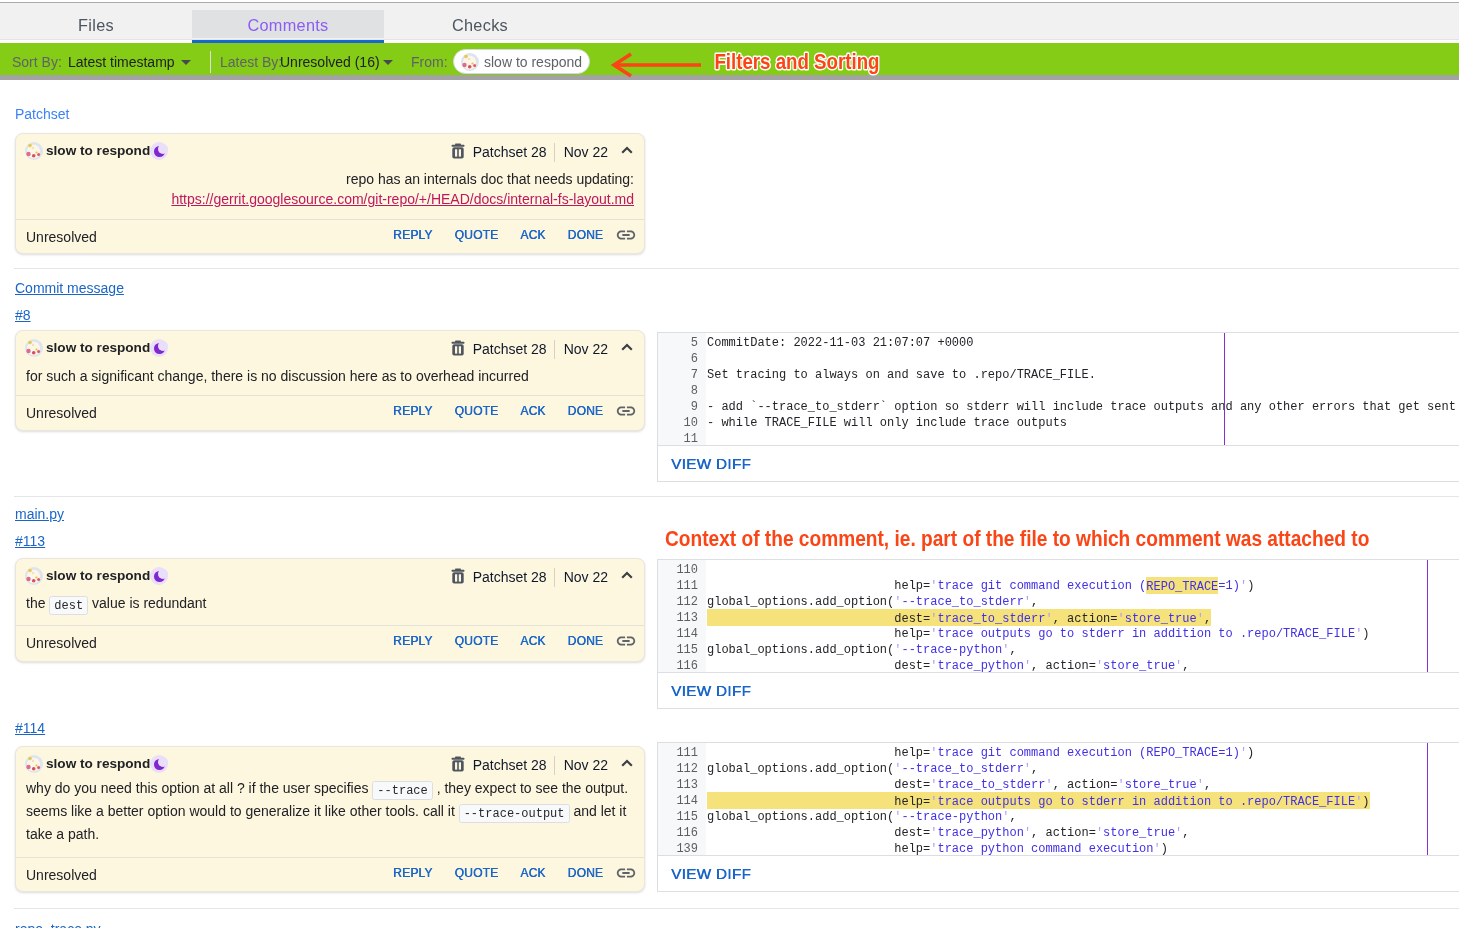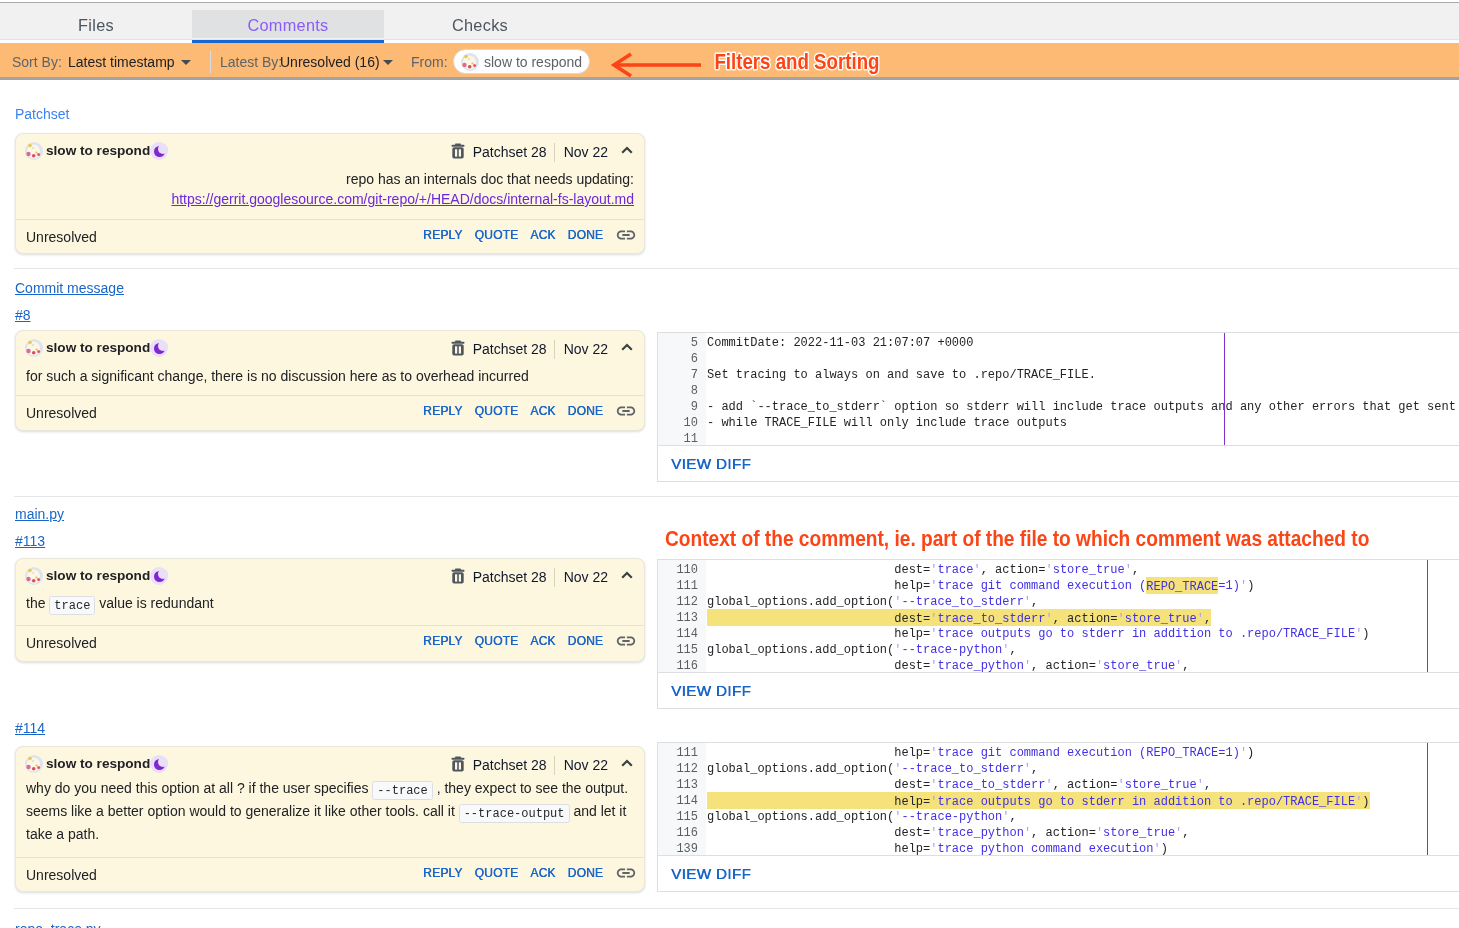--- a/index.html
+++ b/index.html
@@ -10,21 +10,21 @@
   
   .topline { position:absolute; left:0; top:2px; width:100%; height:1px; background:#ababab; }
   .tabbar { position:absolute; left:0; top:3px; width:100%; height:37px; background:#f1f1f2; border-bottom:1px solid #e4e4e5; }
   .tab { position:absolute; top:0; width:192px; height:37px; line-height:44px; text-align:center;
          font-size:16.3px; color:#4d565f; letter-spacing:.3px; }
   .tab.active { color:#8b5cf6; }
   .tabhl { position:absolute; left:192px; top:7px; width:192px; height:28px; background:#e0e1e2; }
   .tabul { position:absolute; left:192px; top:40px; width:192px; height:3px; background:#1766d1; }
 
   
-  .filters { position:absolute; left:0; top:43px; width:100%; height:37px; background:#fdba74; border-bottom:3px solid #a3a3a3; }
+  .filters { position:absolute; left:0; top:43px; width:100%; height:37px; background:#84cc16; border-bottom:5px solid #a3a3a3; }
   .filters .it { position:absolute; font-size:14px; white-space:nowrap; }
   .lbl { color:#5f6368; }
   .caret { position:absolute; width:0; height:0; border-left:5px solid transparent; border-right:5px solid transparent; border-top:5px solid #464a4e; }
   .vsep { position:absolute; width:1px; background:#dadce0; }
   .chip { position:absolute; left:453px; top:6px; width:137px; height:25px; border:1px solid #d7d9dc; border-radius:13px; background:#fff; }
 
   
   .slabel { position:absolute; font-size:14px; color:#3b82f6; }
   .flink { position:absolute; font-size:14px; color:#1a66c8; text-decoration:underline; }
 
@@ -37,21 +37,21 @@
   .cname { position:absolute; left:20px; top:0px; font-size:13.6px; font-weight:bold; color:#202124; white-space:nowrap; }
   .moon { position:absolute; left:124px; top:-1px; width:18px; height:18px; border-radius:50%; background:#eadffb; }
   .moon b { position:absolute; left:4px; top:3.5px; width:11px; height:11px; border-radius:50%; background:#8127ce; }
   .moon i { position:absolute; left:8px; top:1.5px; width:10px; height:10px; border-radius:50%; background:#eadffb; }
   .cmeta { position:absolute; right:1px; top:0; height:18px; font-size:14px; color:#0f172a; white-space:nowrap; display:flex; align-items:center; }
   .cmeta .ms { display:inline-block; width:1px; height:19px; background:#d8d2bc; margin:0 9px 0 7px; }
   .cbody { position:absolute; left:10px; right:10px; font-size:14px; line-height:20px; color:#202124; }
   .cdiv  { position:absolute; left:0; width:100%; height:1px; background:#e4e1d6; }
   .cfoot { position:absolute; left:10px; right:10px; height:36px; font-size:14px; }
   .cfoot .unres { position:absolute; left:0px; top:10px; }
-  .btns { position:absolute; right:31px; top:9px; display:flex; gap:12px; color:#1a66c8; font-size:12px; letter-spacing:.2px; text-shadow:0.5px 0 0 currentColor; }
+  .btns { position:absolute; right:31px; top:9px; display:flex; gap:22px; color:#1a66c8; font-size:12px; letter-spacing:.2px; text-shadow:0.5px 0 0 currentColor; }
   .linkico { position:absolute; right:-3px; top:5px; }
   .codechip { font-family:"Liberation Mono", monospace; font-size:12px; background:#f8f9fb; border:1px solid #dcdee2; border-radius:2.5px; padding:1.5px 4px; color:#26292c; }
 
   
   .diff { position:absolute; left:657px; width:812px; border:1px solid #dcdee1; border-right:none; background:#fff; }
   .dcode { position:relative; background:#fff; }
   .dgut { position:absolute; left:0; top:0; width:48px; background:#f7f8f9; }
   .dline { position:relative; top:2px; height:16px; line-height:16px; font-family:"Liberation Mono", monospace; font-size:12px; white-space:pre; }
   .dline .n { position:absolute; left:0; top:0; width:40px; text-align:right; color:#5c5f62; }
   .dline .c { position:absolute; left:49px; top:0; color:#232427; }
@@ -135,21 +135,21 @@
             <rect x="4.0" y="6.3" width="2.2" height="7.3" fill="#fdf6e1"></rect>
             <rect x="7.8" y="6.3" width="2.2" height="7.3" fill="#fdf6e1"></rect>
           </svg>
         Patchset 28 <span class="ms"></span> Nov 22
         <svg width="12" height="8" viewBox="0 0 12 8" style="margin-left:13px; margin-top:-4px;">
             <path d="M1.2 6.8 L6 2 L10.8 6.8" stroke="#3c4043" stroke-width="2.2" fill="none"></path>
           </svg>
       </span>
     </div>
     <div class="cbody" style="top:35px;text-align:right;">repo has an internals doc that needs updating:<br>
-      <span style="color:#6d28d9; text-decoration:underline;">https://gerrit.googlesource.com/git-repo/+/HEAD/docs/internal-fs-layout.md</span>
+      <span style="color:#be185d; text-decoration:underline;">https://gerrit.googlesource.com/git-repo/+/HEAD/docs/internal-fs-layout.md</span>
     </div>
     <div class="cdiv" style="top:85px;"></div>
     <div class="cfoot" style="top:85px;">
       <span class="unres">Unresolved</span>
       <span class="btns">
           <span>REPLY</span>
           <span>QUOTE</span>
           <span>ACK</span>
           <span>DONE</span>
         </span>
@@ -261,40 +261,40 @@
             <rect x="1.3" y="4.3" width="11.4" height="11.3" rx="1.8" fill="#50565e"></rect>
             <rect x="4.0" y="6.3" width="2.2" height="7.3" fill="#fdf6e1"></rect>
             <rect x="7.8" y="6.3" width="2.2" height="7.3" fill="#fdf6e1"></rect>
           </svg>
         Patchset 28 <span class="ms"></span> Nov 22
         <svg width="12" height="8" viewBox="0 0 12 8" style="margin-left:13px; margin-top:-4px;">
             <path d="M1.2 6.8 L6 2 L10.8 6.8" stroke="#3c4043" stroke-width="2.2" fill="none"></path>
           </svg>
       </span>
     </div>
-    <div class="cbody" style="top:34px;">the <span class="codechip">trace</span> value is redundant</div>
+    <div class="cbody" style="top:34px;">the <span class="codechip">dest</span> value is redundant</div>
     <div class="cdiv" style="top:66px;"></div>
     <div class="cfoot" style="top:66px;">
       <span class="unres">Unresolved</span>
       <span class="btns">
           <span>REPLY</span>
           <span>QUOTE</span>
           <span>ACK</span>
           <span>DONE</span>
         </span>
       <svg class="linkico" width="22" height="22" viewBox="0 0 24 24">
           <path fill="#5f6368" d="M3.9 12c0-1.71 1.39-3.1 3.1-3.1h4V7H7c-2.76 0-5 2.24-5 5s2.24 5 5 5h4v-1.9H7c-1.71 0-3.1-1.39-3.1-3.1zM8 13h8v-2H8v2zm9-6h-4v1.9h4c1.71 0 3.1 1.39 3.1 3.1s-1.39 3.1-3.1 3.1h-4V17h4c2.76 0 5-2.24 5-5s-2.24-5-5-5z"></path>
         </svg>
     </div>
   </div>
 
   <div class="diff" style="top:559px;">
     <div class="dcode" style="height:112px;">
       <div class="dgut" style="height:112px;"></div>
-      <div class="dline"><span class="n">110</span><span class="c">                          dest=<span class="qt">'</span><span class="str">trace</span><span class="qt">'</span>, action=<span class="qt">'</span><span class="str">store_true</span><span class="qt">'</span>,</span></div>
+      <div class="dline"><span class="n">110</span></div>
       <div class="dline"><span class="n">111</span><span class="c">                          help=<span class="qt">'</span><span class="str">trace git command execution (<span class="hl">REPO_TRACE</span>=1)</span><span class="qt">'</span>)</span></div>
       <div class="dline"><span class="n">112</span><span class="c">global_options.add_option(<span class="qt">'</span><span class="str">--trace_to_stderr</span><span class="qt">'</span>,</span></div>
       <div class="dline"><span class="n">113</span><span class="c"><span class="hl">                          dest=<span class="qt">'</span><span class="str">trace_to_stderr</span><span class="qt">'</span>, action=<span class="qt">'</span><span class="str">store_true</span><span class="qt">'</span>,</span></span></div>
       <div class="dline"><span class="n">114</span><span class="c">                          help=<span class="qt">'</span><span class="str">trace outputs go to stderr in addition to .repo/TRACE_FILE</span><span class="qt">'</span>)</span></div>
       <div class="dline"><span class="n">115</span><span class="c">global_options.add_option(<span class="qt">'</span><span class="str">--trace-python</span><span class="qt">'</span>,</span></div>
       <div class="dline"><span class="n">116</span><span class="c">                          dest=<span class="qt">'</span><span class="str">trace_python</span><span class="qt">'</span>, action=<span class="qt">'</span><span class="str">store_true</span><span class="qt">'</span>,</span></div>
       <div class="mline" style="left:769px; height:112px;"></div>
     </div>
     <div class="dfoot">
         <span>VIEW DIFF</span>

